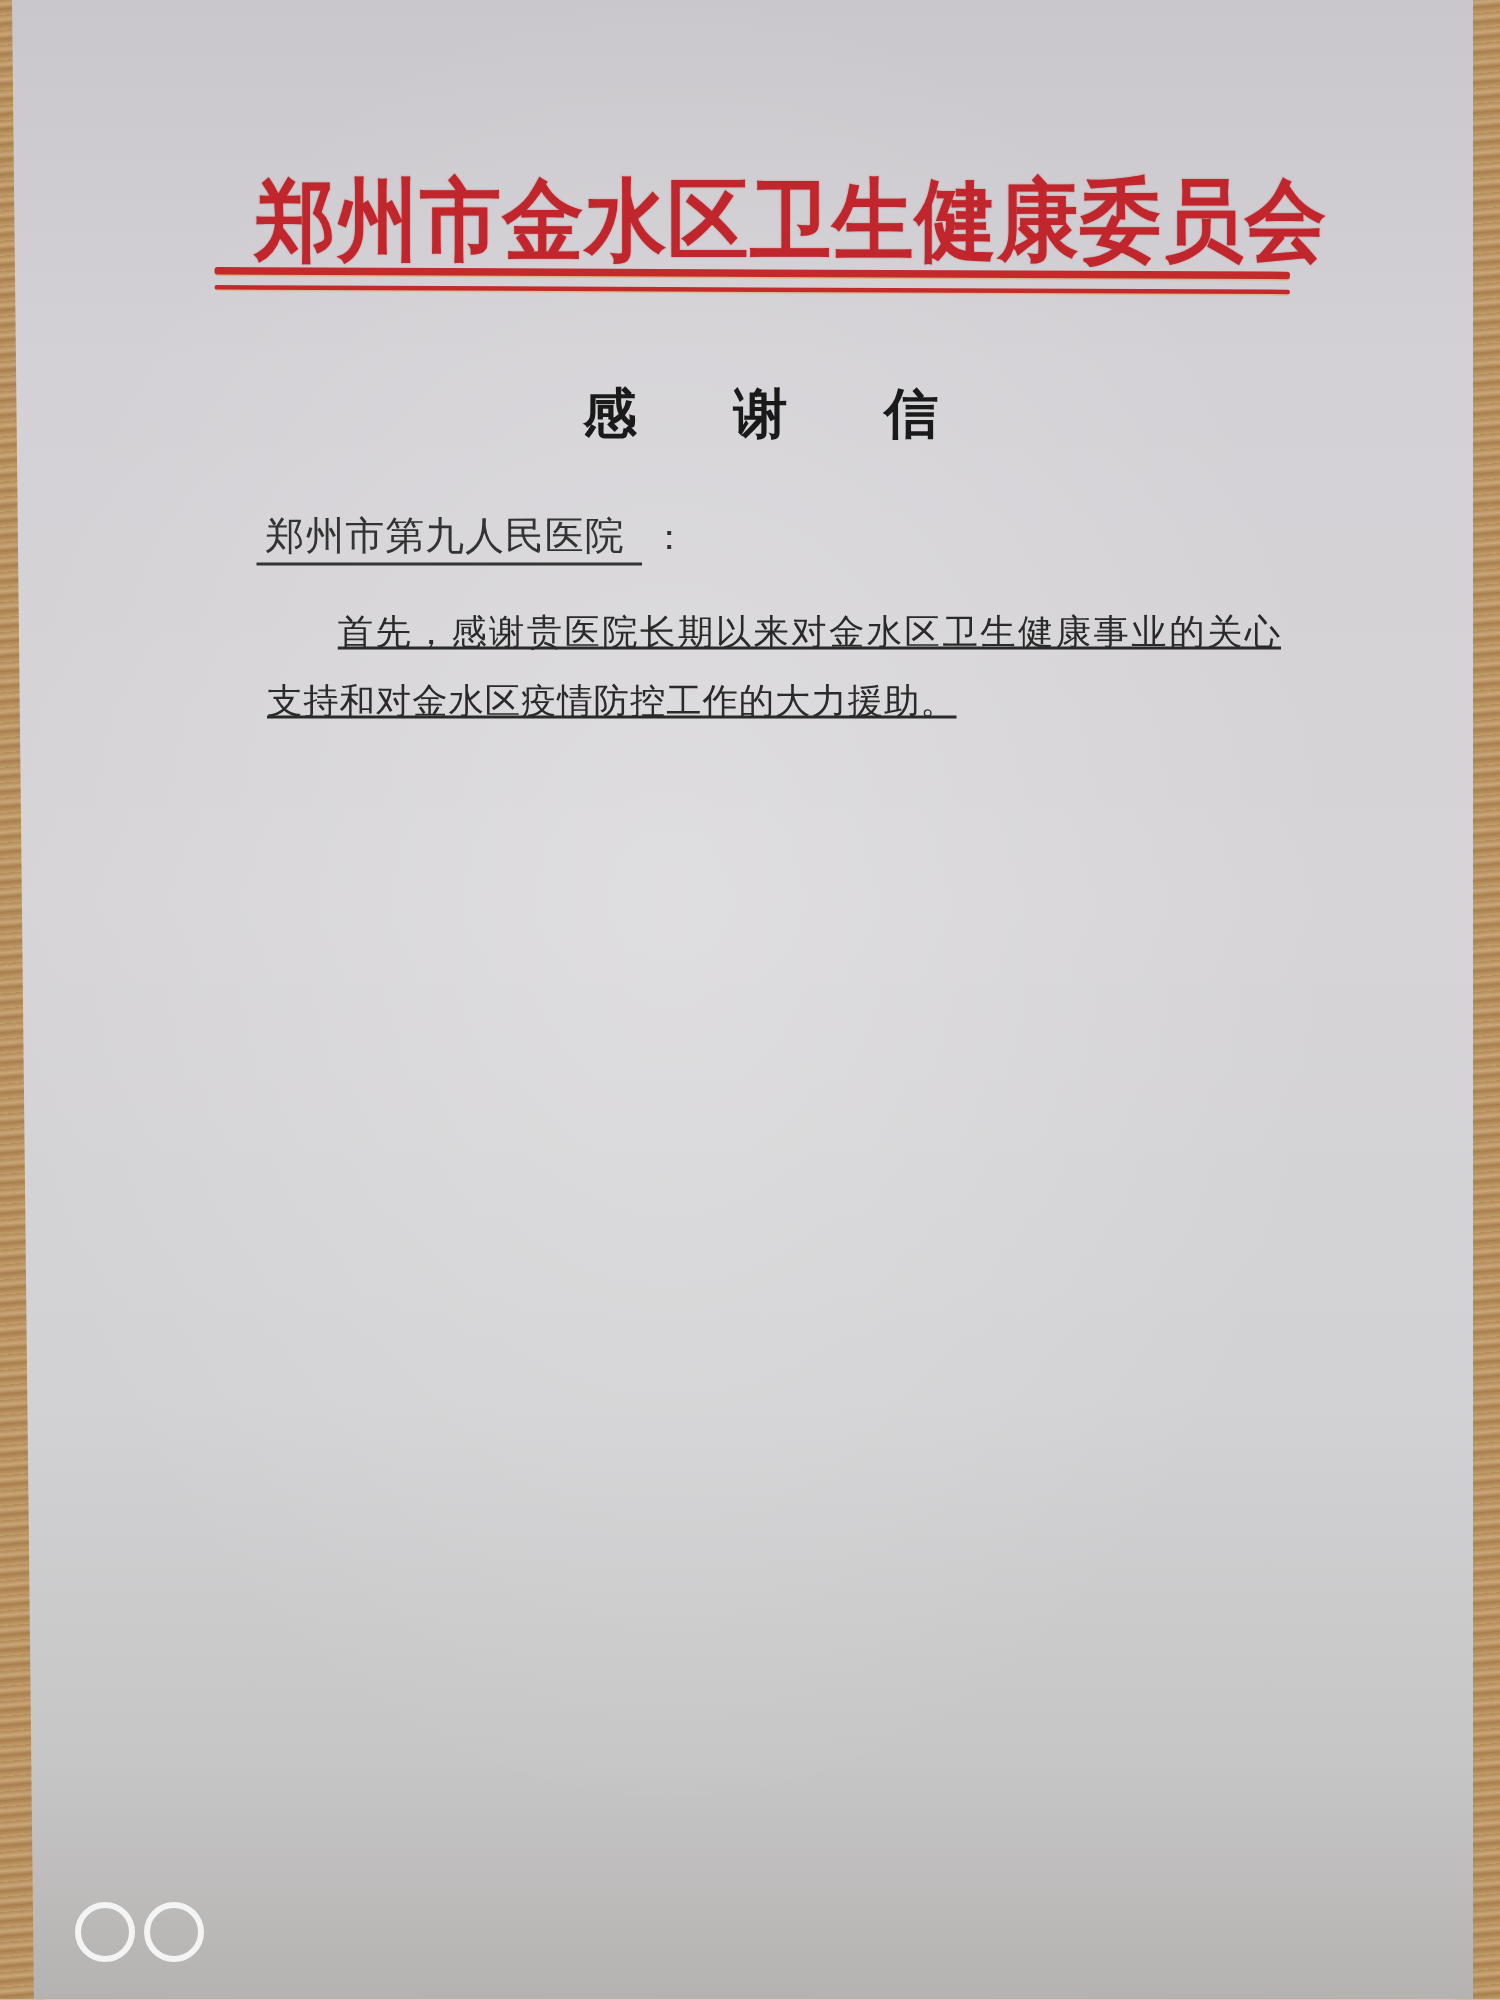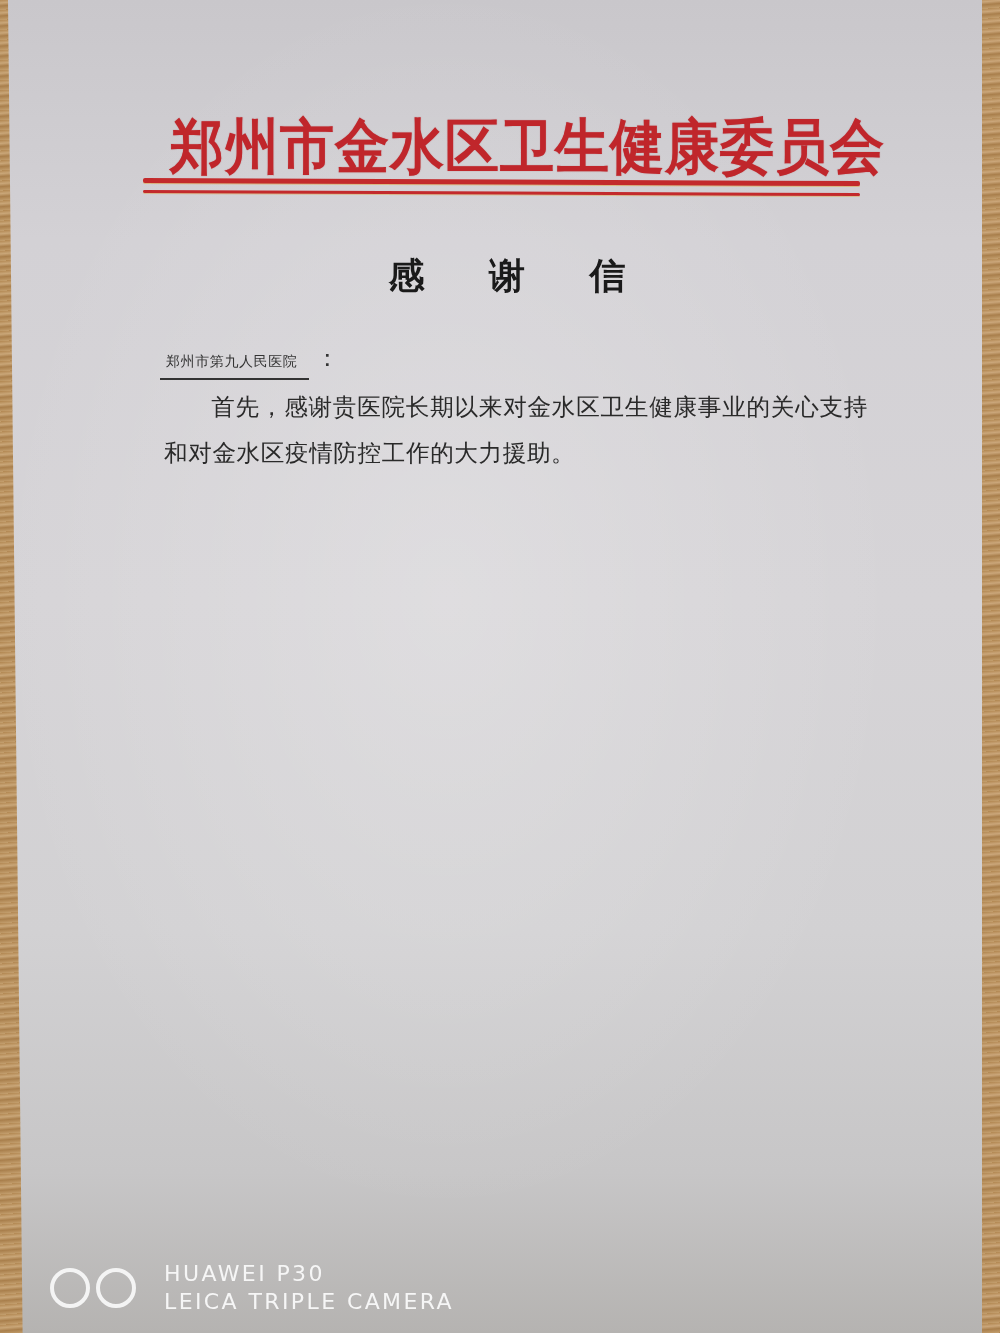--- a/index.html
+++ b/index.html
@@ -114,30 +114,32 @@
     .salutation {
       display: block;
       margin: 0;
     }
     .salutation .recipient {
       display: inline-block;
       padding: 0 12px 0 6px;
       border-bottom: 2px solid #333;
       line-height: 34px;
       color: #333;
-      font-size: 14px;
+      font-size: 26px;
+      margin-left: 11px;
     }
     .salutation .colon {
       display: inline-block;
       margin-left: 6px;
       color: #333;
     }
     .para {
-      margin: 4px;
+      margin: 18px;
       text-indent: 2em;
+      text-decoration: underline;
     }
     .para.gap {
       margin-top: 0px;
     }
 
     
     .watermark {
       position: absolute;
       left: 50px;
       top: 1258px;
@@ -188,17 +190,13 @@
     <span class="recipient">郑州市第九人民医院</span><span class="colon">：</span>
   </div>
   <p class="para">首先，感谢贵医院长期以来对金水区卫生健康事业的关心支持和对金水区疫情防控工作的大力援助。</p>
 </div>
 
 <div class="watermark">
   <div class="rings">
     <div class="ring"></div>
     <div class="ring"></div>
   </div>
-  <div class="wm-text">
-    <span>HUAWEI P30</span>
-    <span>LEICA TRIPLE CAMERA</span>
-  </div>
 </div>
 
 </body></html>

